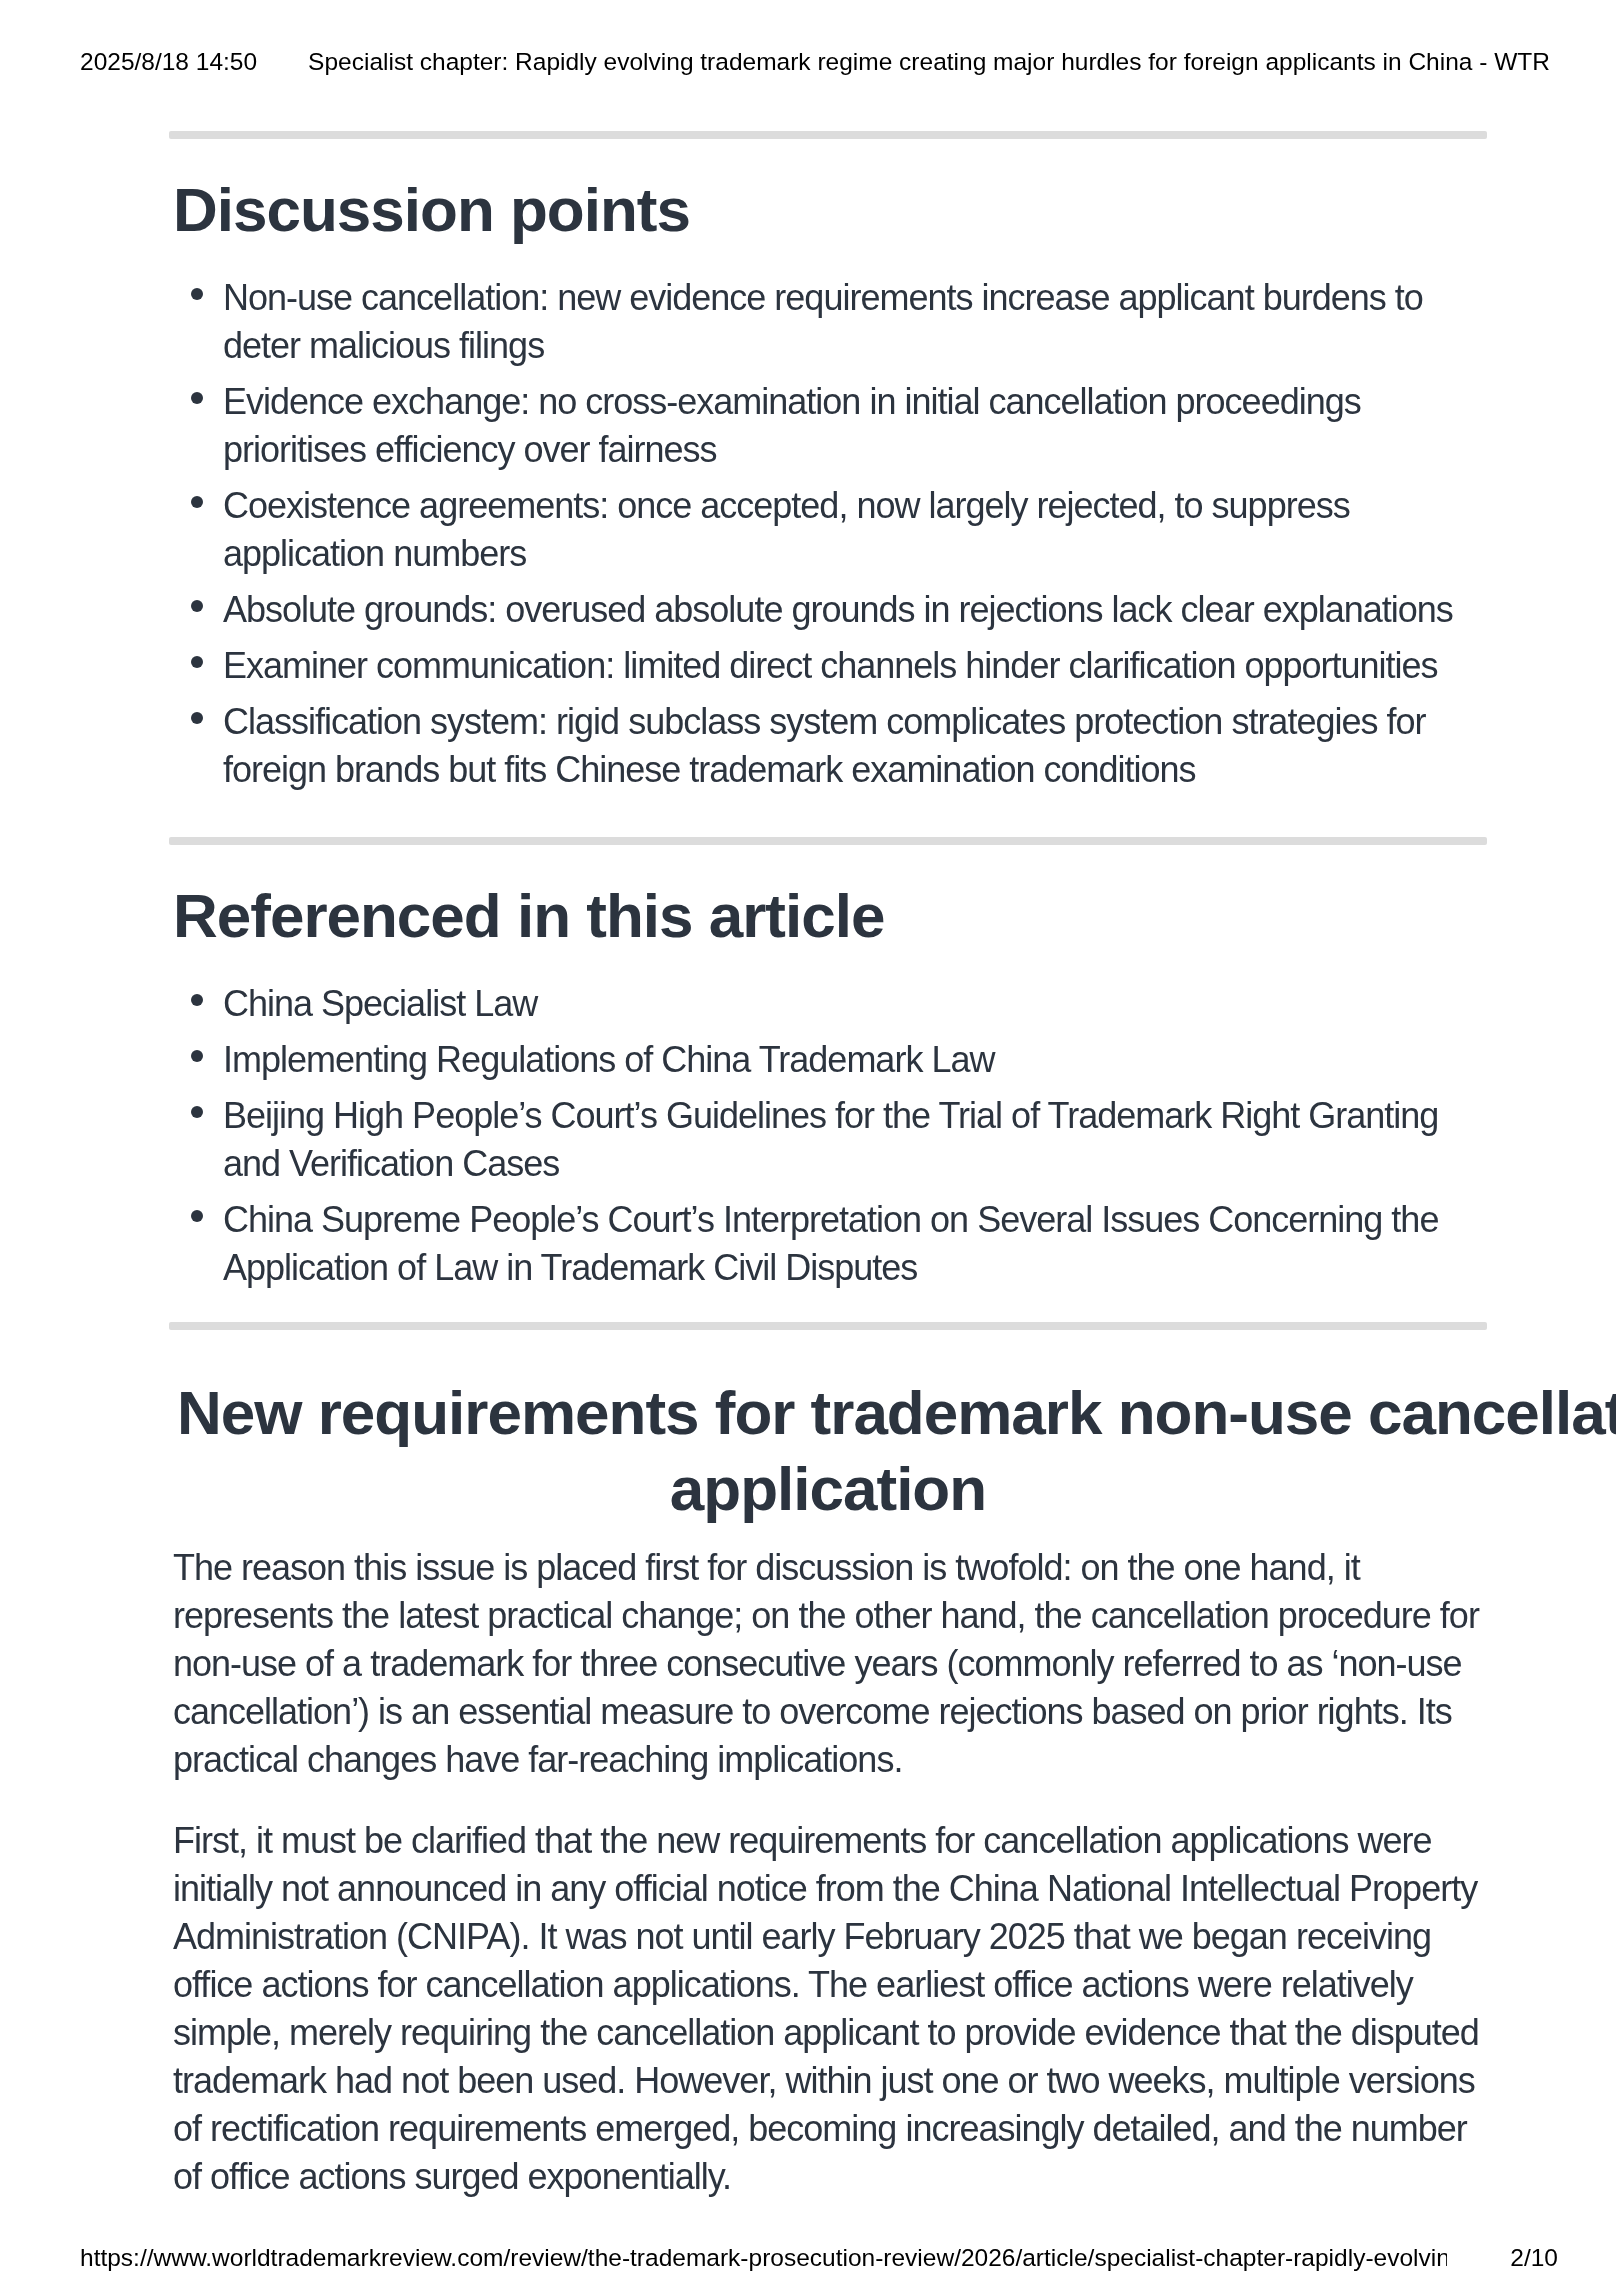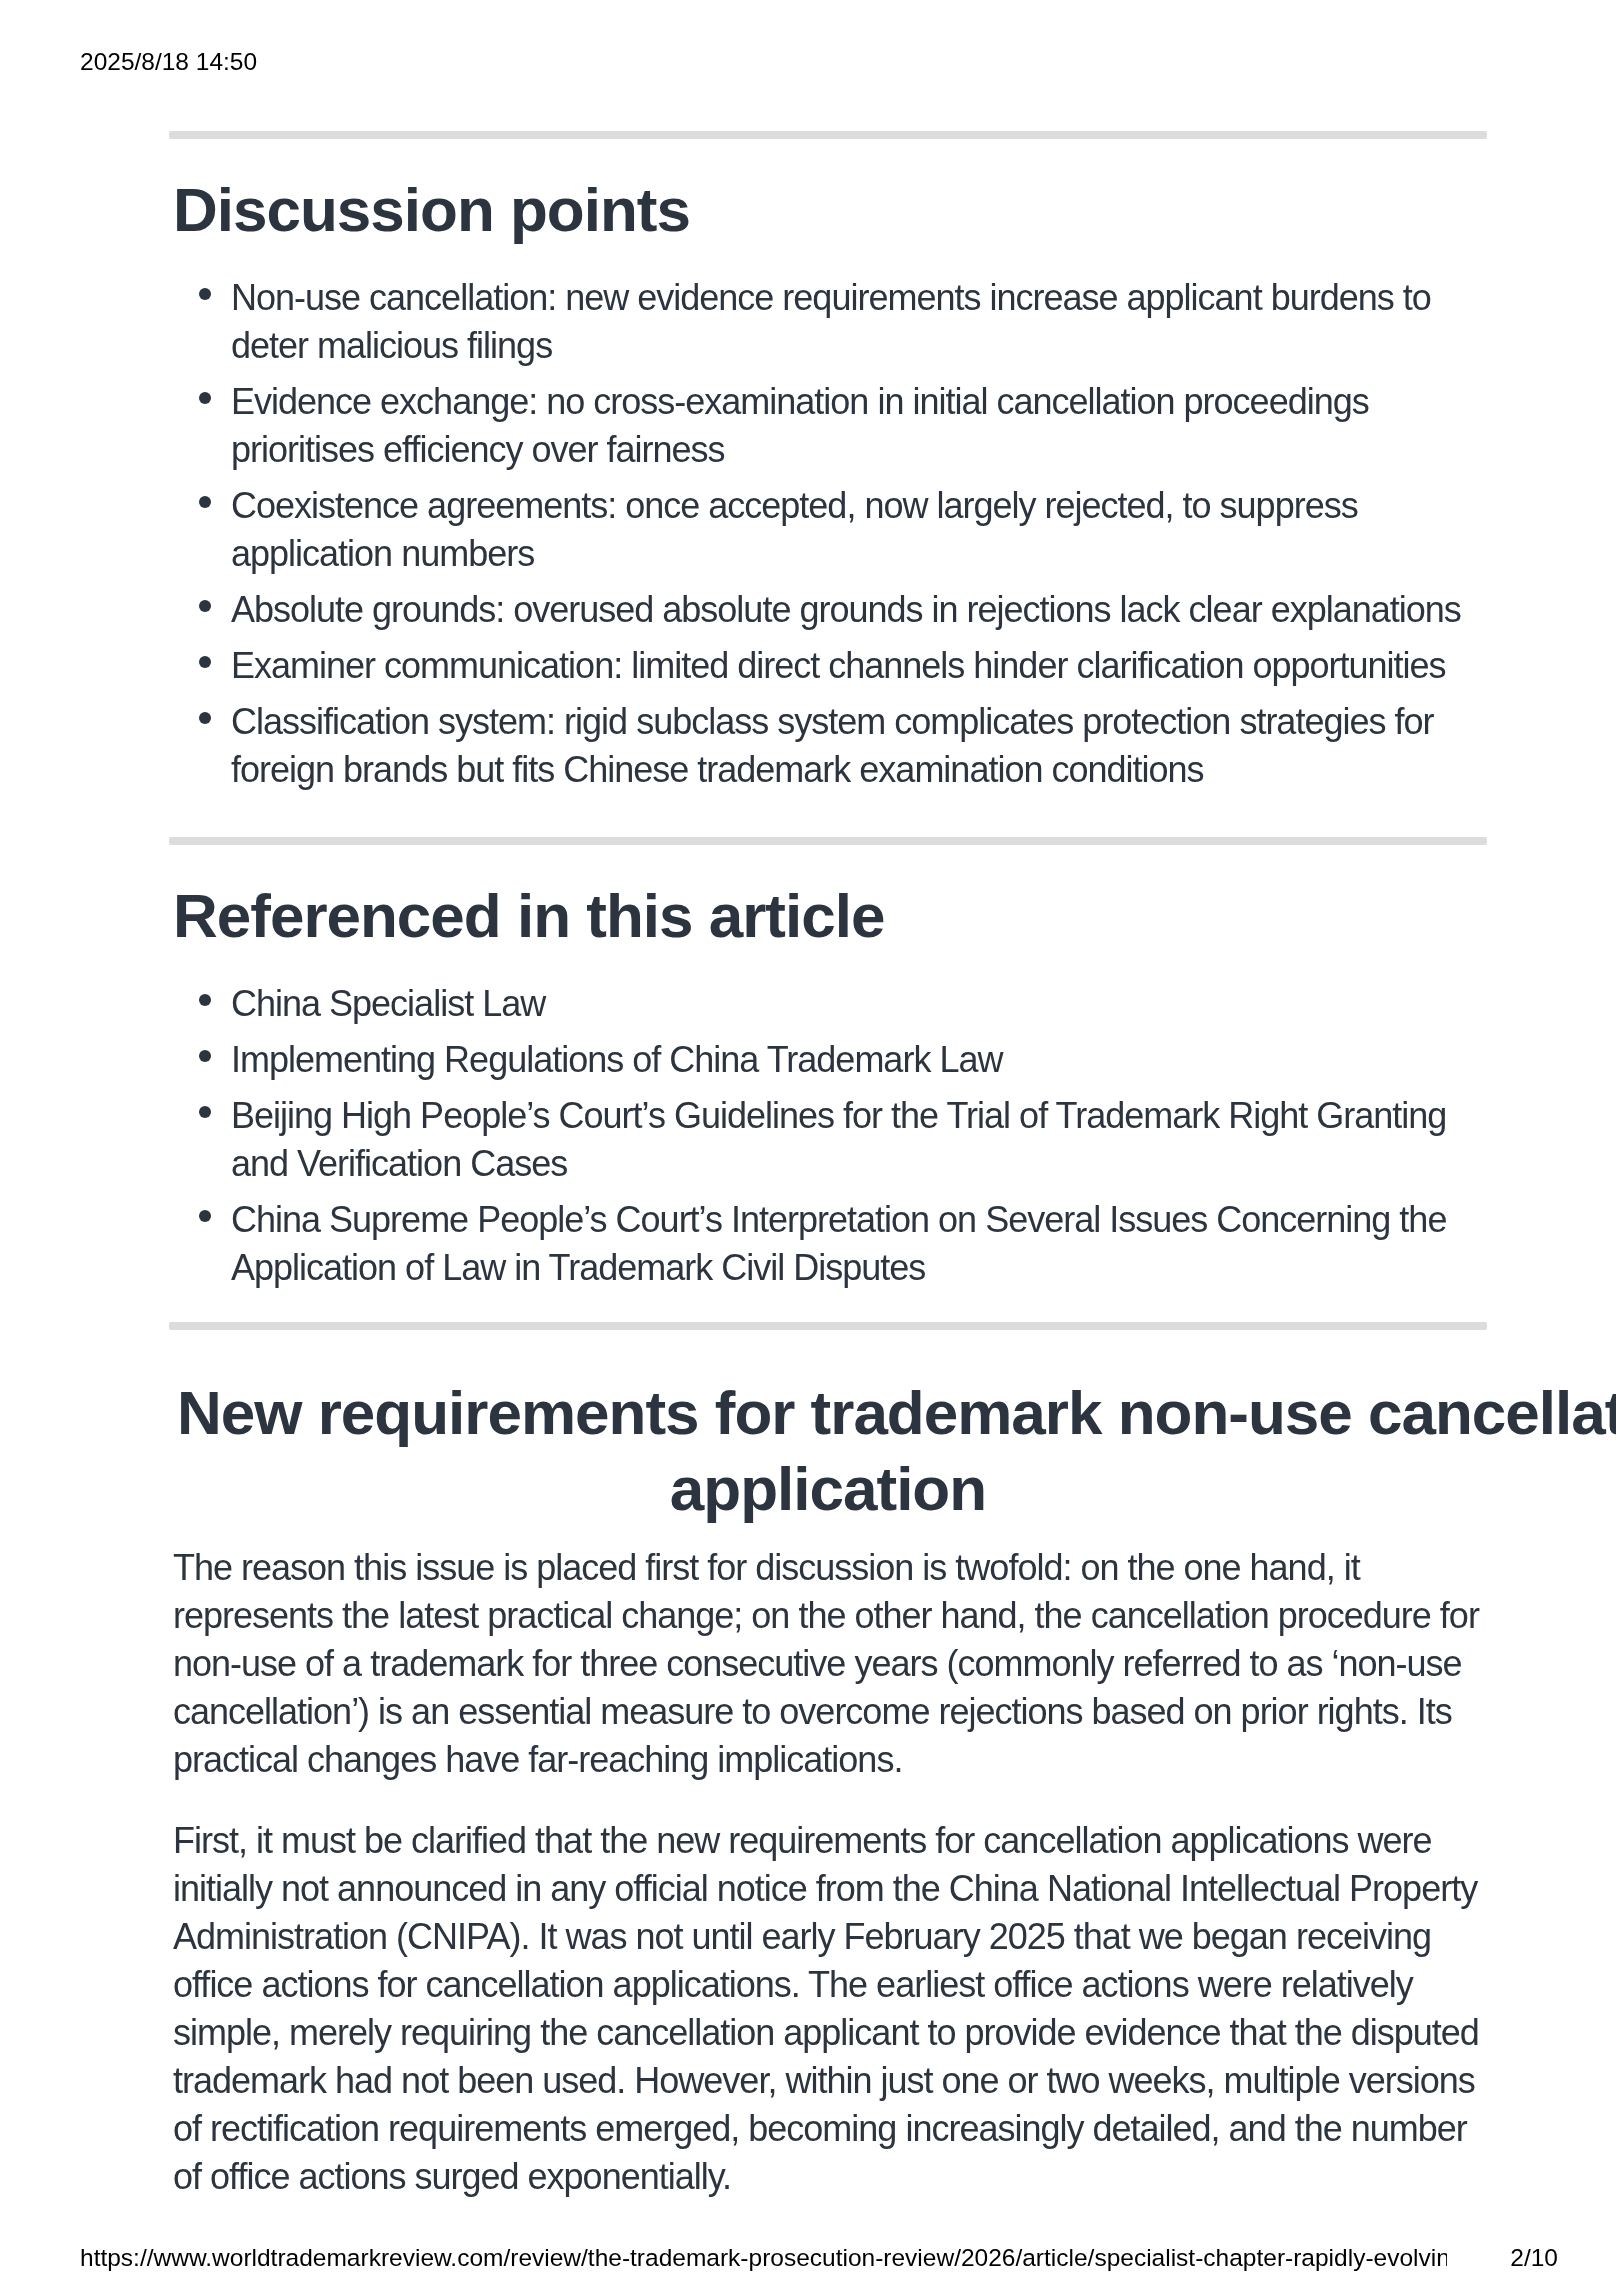--- a/index.html
+++ b/index.html
@@ -80,21 +80,21 @@
     margin:41px 0 9.8px 0;
     text-align:center;
   }
   h2.two-line .hl{
     display:block;
     line-height:68px;
     white-space:nowrap;
   }
   ul{
     list-style:none;
-    margin:8px;
+    margin:0;
     padding:0;
   }
   li{
     position:relative;
     padding-left:54px;
     font-size:36px;
     line-height:48px;
     letter-spacing:-1px;
   }
   li::before{
@@ -114,20 +114,21 @@
     margin:0 0 24.5px 0;
   }
 </style>
 </head>
 <body>
 
 <div class="page">
 
   <header class="print-chrome header">
     <span class="datetime">2025/8/18 14:50</span>
+    <span class="doc-title">Specialist chapter: Rapidly evolving trademark regime creating major hurdles for foreign applicants in China - WTR</span>
   </header>
 
   <main class="content">
 
     <hr class="divider d1">
 
     <h2>Discussion points</h2>
     <ul>
       <li>Non-use cancellation: new evidence requirements increase applicant burdens to deter malicious filings</li>
       <li>Evidence exchange: no cross-examination in initial cancellation proceedings prioritises efficiency over fairness</li>

